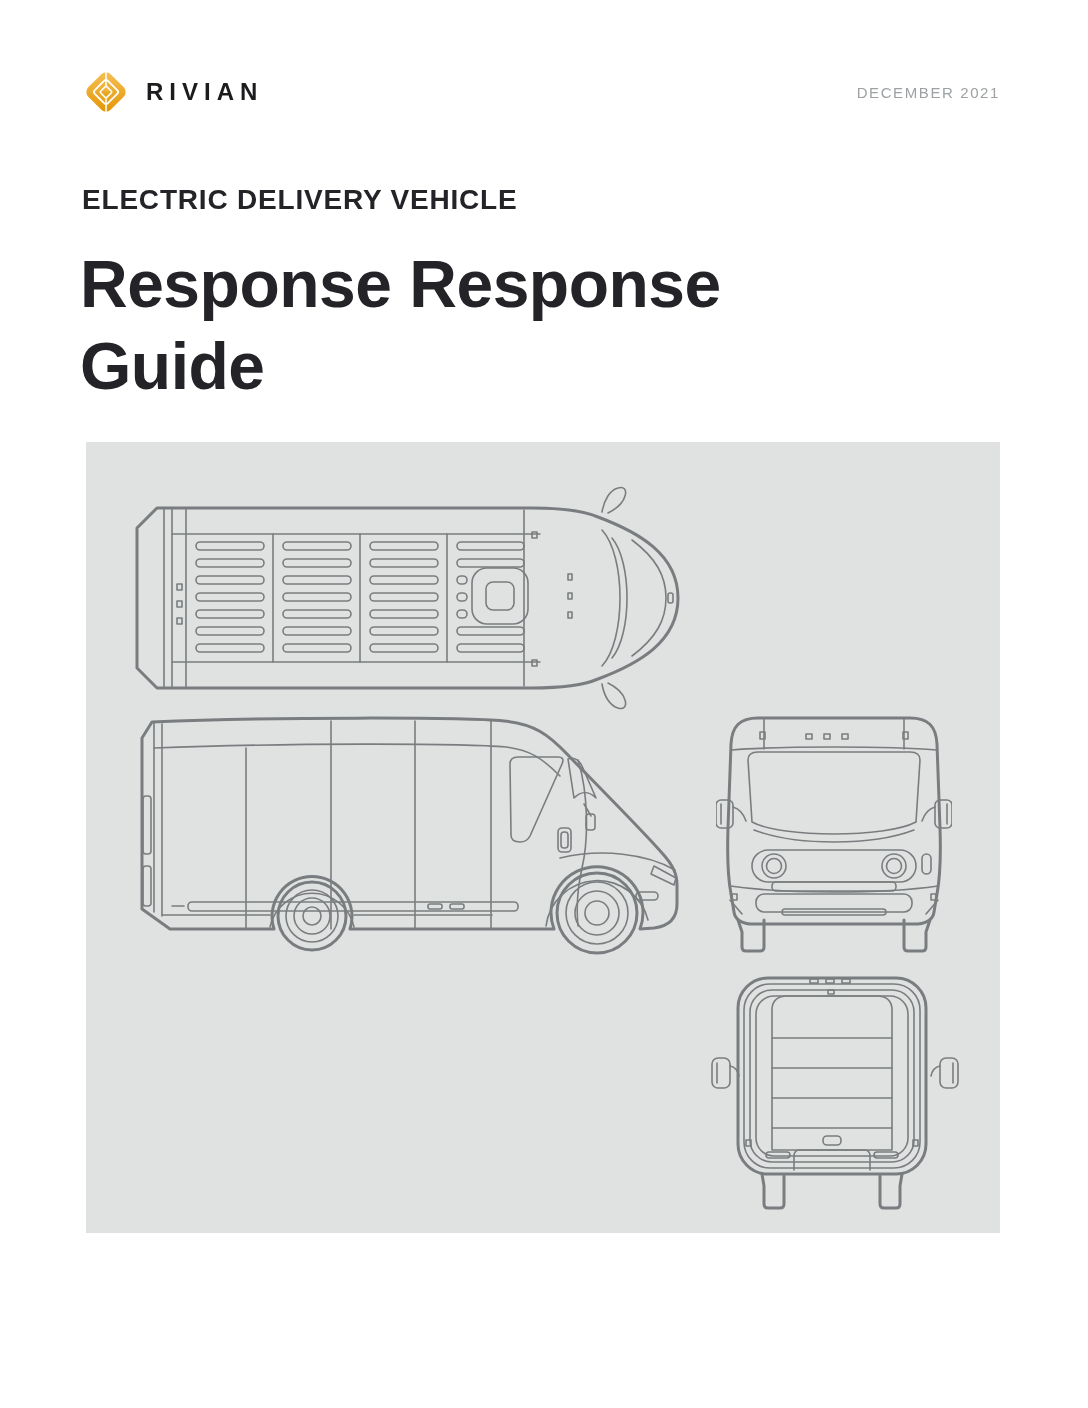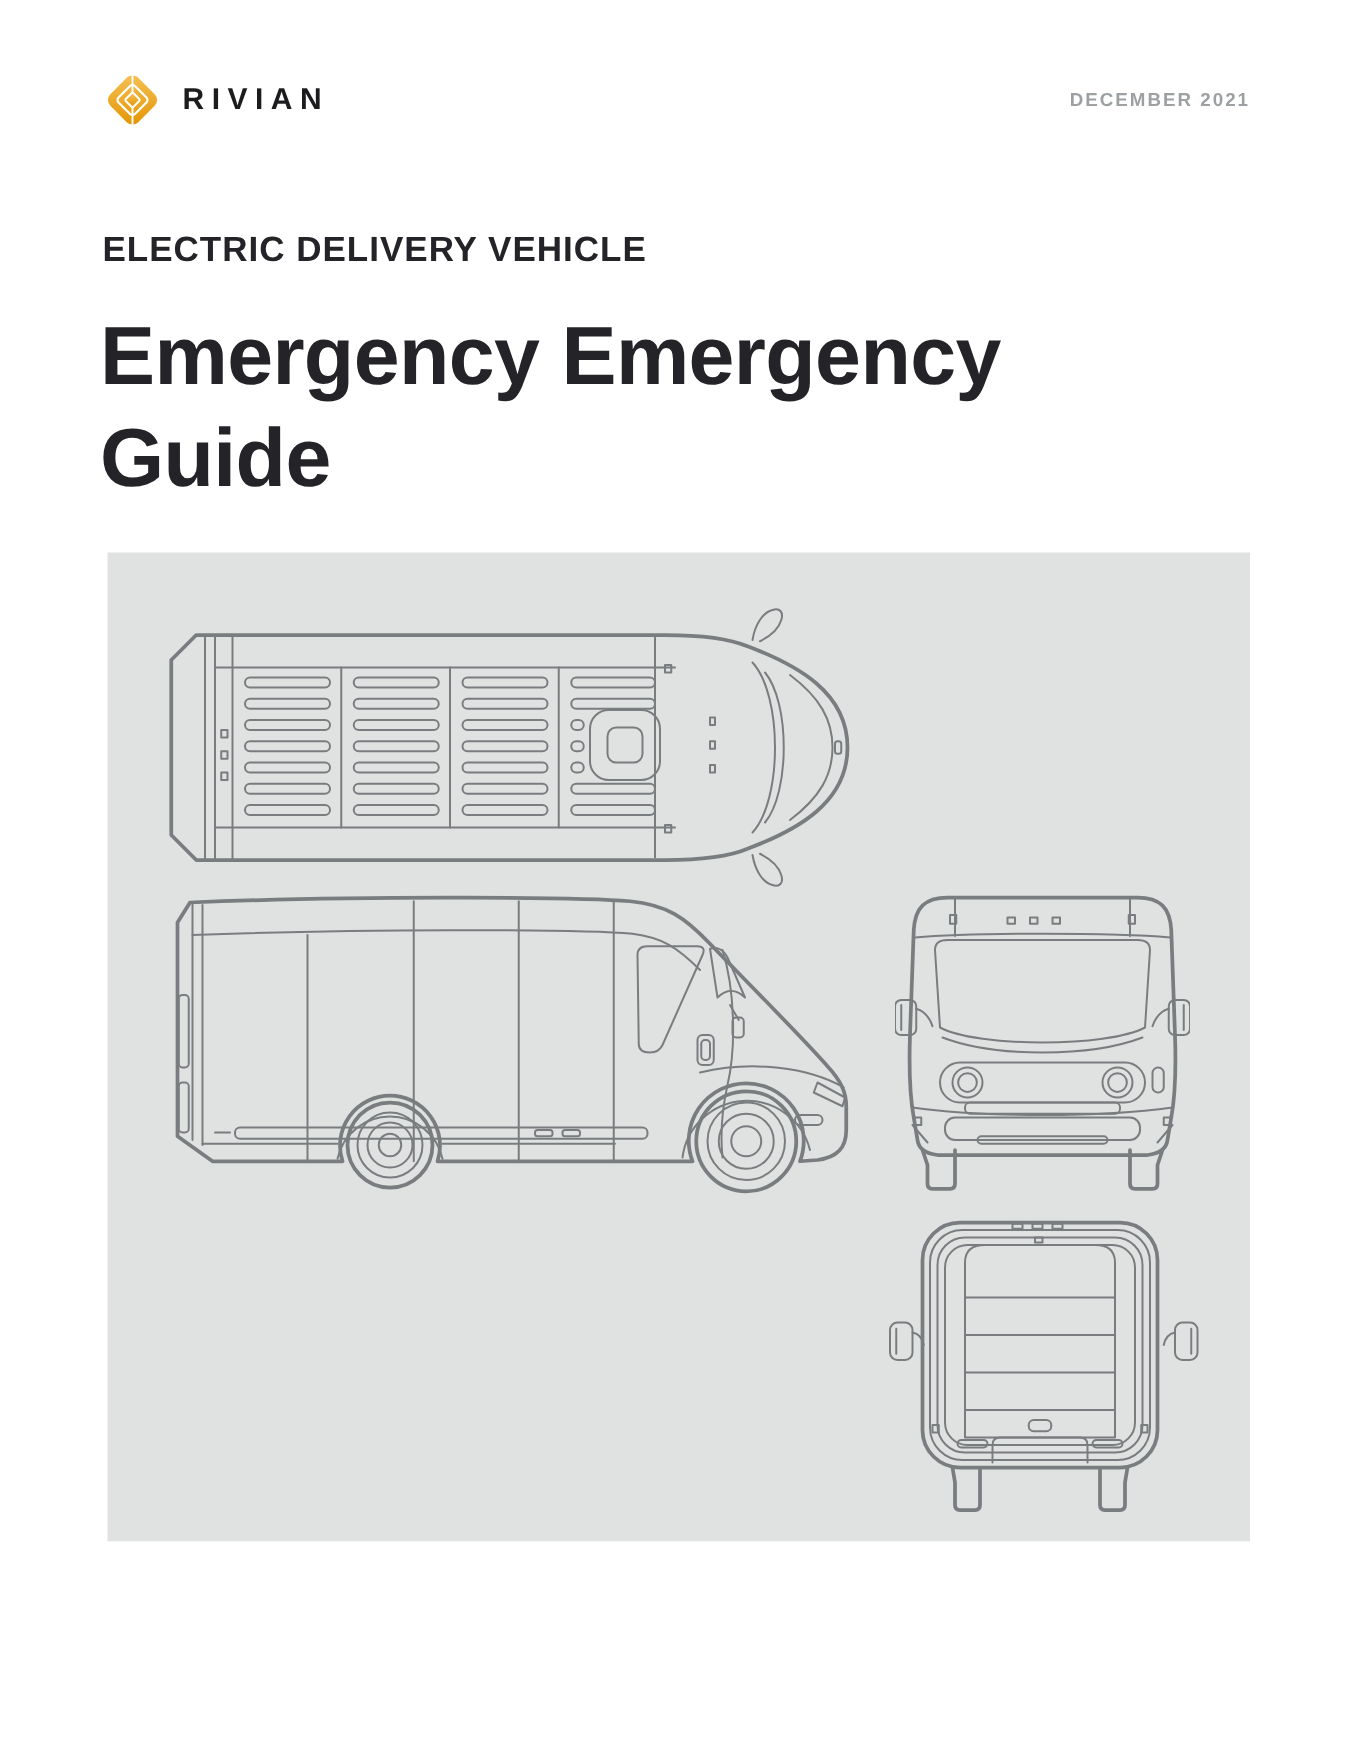--- a/index.html
+++ b/index.html
@@ -8,25 +8,25 @@
     --text-dark:#242428;
     --date-gray:#9EA1A3;
     --figure-bg:#E0E1E1;
     --line-gray:#7A7D7F;
   }
   html,body{margin:0;padding:0;background:#fff;}
   .page{
     position:relative;width:1088px;height:1408px;background:#fff;overflow:hidden;
     font-family:"Liberation Sans",sans-serif;color:var(--text-dark);
   }
-  .header{position:absolute;left:82px;right:88px;top:56px;display:flex;justify-content:space-between;align-items:center;text-align:center;}
+  .header{position:absolute;left:82px;right:88px;top:68px;display:flex;justify-content:space-between;align-items:center;text-align:center;}
   .brand{display:flex;align-items:center;gap:16px;}
   .brand-icon svg{width:48px;height:48px;display:block;}
   .brand-word{font-size:24px;font-weight:700;letter-spacing:6px;color:#1C1C1F;}
-  .date{font-size:15px;font-weight:700;letter-spacing:1.6px;color:var(--date-gray);}
+  .date{font-size:15px;font-weight:400;letter-spacing:1.6px;color:var(--date-gray);}
   .kicker{position:absolute;left:82px;top:184px;font-size:28px;font-weight:700;letter-spacing:0.8px;color:var(--text-dark);}
   .title{position:absolute;left:80px;top:244px;font-size:66px;font-weight:700;letter-spacing:-0.5px;line-height:1.24;color:var(--text-dark);}
   .figure{position:absolute;left:86px;top:442px;width:914px;height:791px;background:var(--figure-bg);}
   .view{position:absolute;}
   .view svg{display:block;width:100%;height:100%;}
   .view path,.view rect,.view line,.view circle{fill:none;stroke:var(--line-gray);stroke-linecap:round;stroke-linejoin:round;}
   .s3{stroke-width:3px;}
   .s1{stroke-width:1.6px;}
   .v-top{left:46px;top:40px;width:556px;height:232px;}
   .v-side{left:46px;top:266px;width:548px;height:248px;}
@@ -59,21 +59,21 @@
         </svg>
       </span>
       <span class="brand-word">RIVIAN</span>
     </div>
     <div class="date">DECEMBER 2021</div>
   </div>
 
   <div class="kicker">ELECTRIC DELIVERY VEHICLE</div>
 
   <div class="title">
-    <div>Emergency Emergency</div>
+    <div>Response Response</div>
     <div>Guide</div>
   </div>
 
   <div class="figure">
 
     <div class="view v-top">
       <svg viewBox="0 0 556 232">
         <path class="s3" d="M 25 26 H 400 C 432 26 452 29 466 35 C 506 50 546 72 546 116 C 546 160 506 182 466 197 C 452 203 432 206 400 206 H 25 L 5 186 V 46 Z"></path>
         <path class="s1" d="M 32 27 V 205 M 40 27 V 205"></path>
         <path class="s1" d="M 54 27 V 205 M 392 28 V 204 M 40 52 H 408 M 40 180 H 408"></path>

